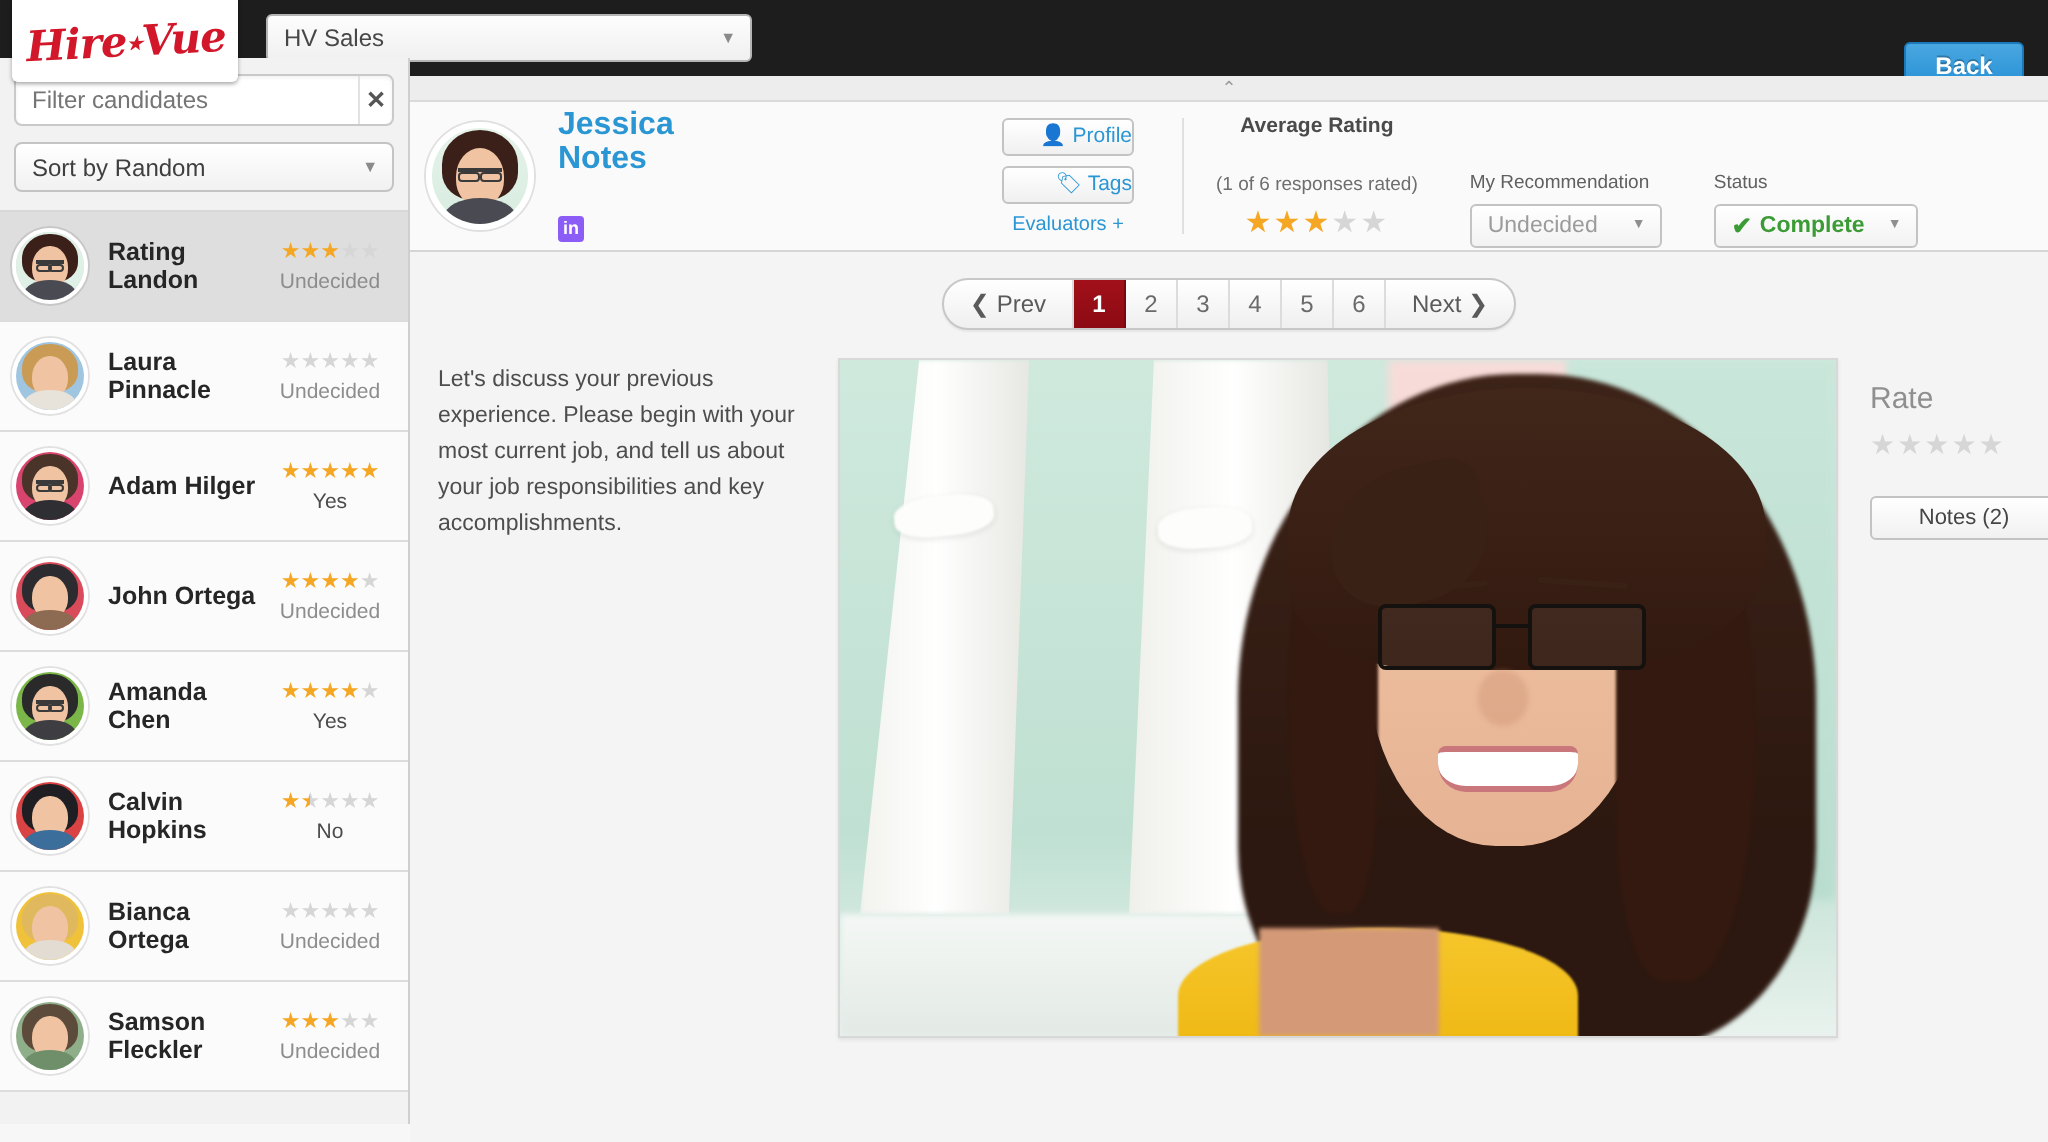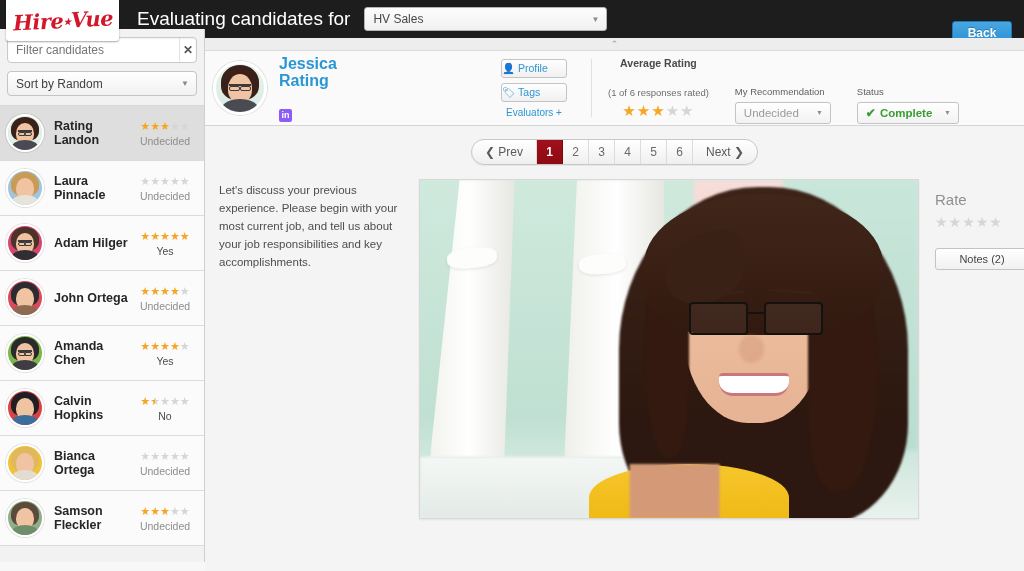--- a/index.html
+++ b/index.html
@@ -143,21 +143,21 @@
     display: inline-block; width: 13px; height: 13px; margin-top: 20px;
     background: #8b5cf6; border-radius: 2px; color: #fff;
     font-size: 9px; font-weight: bold; text-align: center; line-height: 13px;
     font-family: "Liberation Sans", sans-serif;
   }
   .hdr-btns { width: 86px; margin-left: 62px; text-align: center; }
   .pill-btn {
     display: block; width: 66px; height: 19px; margin: 0 auto 5px auto;
     background: linear-gradient(#ffffff,#f0f0f0);
     border: 1px solid #c3c3c3; border-radius: 3px;
-    font-size: 10.5px; color: #2b96d4; line-height: 17px; text-align: left;
+    font-size: 10.5px; color: #2b96d4; line-height: 17px; text-align: right;
   }
   .evaluators-link { font-size: 10px; color: #2b96d4; }
   .hdr-sep { width: 1px; height: 58px; background: #e0e0e0; margin-left: 14px; }
   .metric { margin-left: 16px; }
   .metric-title { font-size: 10.5px; font-weight: bold; color: #4a4a4a; text-align: center; }
   .metric-sub { font-size: 9.5px; color: #6e6e6e; text-align: center; margin-top: 18px; }
   .metric-stars { font-size: 15px; text-align: center; margin-top: 4px; letter-spacing: 1px; }
   .metric-col { margin-left: 26px; }
   .metric-col .lbl { font-size: 9.5px; color: #606060; margin-bottom: 5px; margin-top: 33px; }
   .sel-box {
@@ -284,21 +284,20 @@
 </style>
 </head>
 <body>
 
 <div class="app">
 
   <div class="topbar">
     <div class="logo-box">
       <span class="logo-text"><span>Hire</span><span class="star">★</span><span>Vue</span></span>
     </div>
-    <div class="topbar-title">Evaluating candidates for</div>
     <div class="position-select">
       <span>HV Sales</span>
       <span class="caret">▼</span>
     </div>
     <div class="back-btn">Back</div>
   </div>
 
   <div class="sidebar">
     <div class="filter-zone">
       <div class="filter-row">
@@ -447,21 +446,21 @@
         <div class="av">
           <div class="av-bg" style="background:linear-gradient(180deg,#e6f3ea,#d8ece0)"></div>
           <div class="av-hair" style="background:#3a2018"></div>
           <div class="av-face"></div>
           <div class="av-glass"></div>
           <div class="av-body" style="background:#4a4a52"></div>
         </div>
       </div>
       <div class="hdr-name-block">
         <div class="hdr-name">Jessica</div>
-        <div class="hdr-name">Rating</div>
+        <div class="hdr-name">Notes</div>
         <div class="li-icon">in</div>
       </div>
       <div class="hdr-btns">
         <div class="pill-btn">
           <span>👤</span>
           <span>Profile</span>
         </div>
         <div class="pill-btn">
           <span>🏷</span>
           <span>Tags</span>

